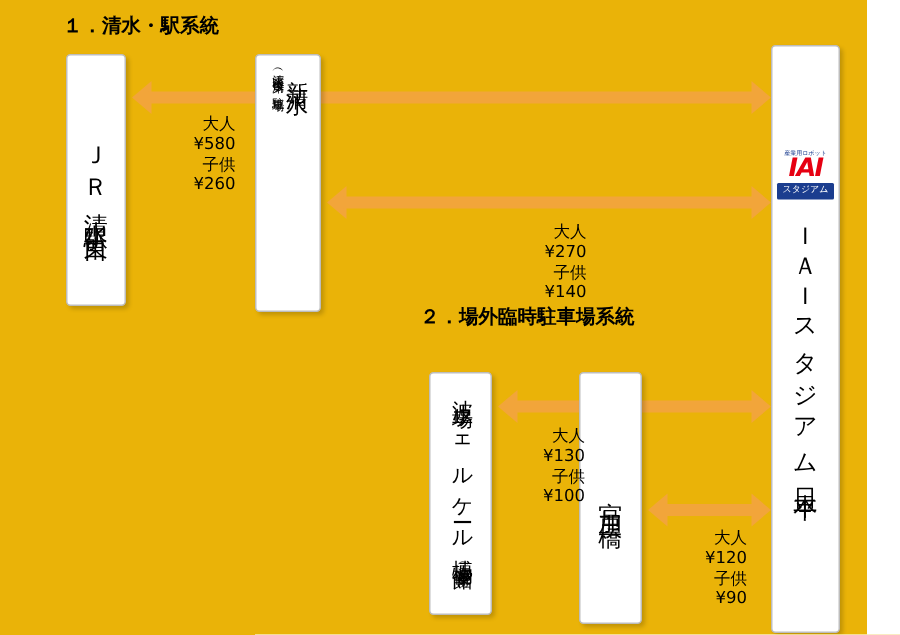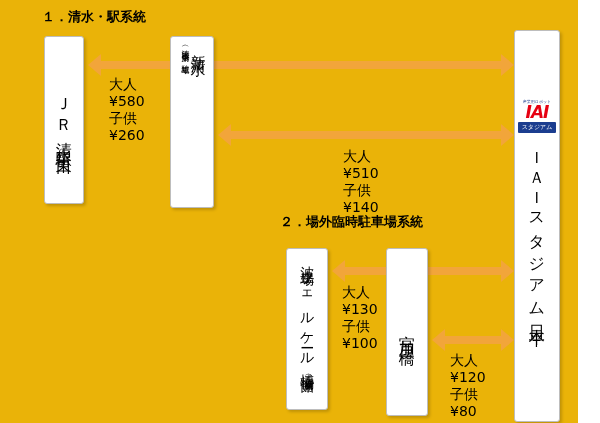--- a/index.html
+++ b/index.html
@@ -23,37 +23,37 @@
   .arrow{position:absolute;height:22px;z-index:1;}
   .arrow .shaft{position:absolute;left:11px;right:11px;top:7px;height:8px;background:var(--c-arrow,#f2a53a);}
   .arrow::before{content:"";position:absolute;left:0;top:0;width:0;height:0;
     border-top:11px solid transparent;border-bottom:11px solid transparent;
     border-right:13px solid var(--c-arrow,#f2a53a);}
   .arrow::after{content:"";position:absolute;right:0;top:0;width:0;height:0;
     border-top:11px solid transparent;border-bottom:11px solid transparent;
     border-left:13px solid var(--c-arrow,#f2a53a);}
 
   
-  .fare{position:absolute;width:48px;text-align:left;font-size:14px;line-height:1.22;color:#000;z-index:3;}
+  .fare{position:absolute;width:48px;text-align:right;font-size:11px;line-height:1.22;color:#000;z-index:3;}
 
   
   .iai-box{flex-direction:column;justify-content:flex-start;}
   .iai-logo{width:38px;margin:68px auto 8px;text-align:center;}
   .iai-logo .tagline{font-size:4px;color:var(--c-brand_blue,#1b3d8f);line-height:1.3;white-space:nowrap;}
   .iai-logo .brand{font-size:17px;font-weight:bold;font-style:italic;color:var(--c-brand_red,#e60012);line-height:1;letter-spacing:-1px;}
   .iai-logo .band{background:var(--c-brand_blue,#1b3d8f);color:#fff;font-size:6px;line-height:1.4;padding:1px 0;margin-top:1px;border-radius:1px;}
   .iai-name{font-size:16px;letter-spacing:4px;line-height:1.1;margin:0 auto;}
 </style>
 </head>
 <body>
 
 <div class="canvas">
 
   <div class="section-title" style="left:42px;top:8px;">１．清水・駅系統</div>
-  <div class="section-title" style="left:280px;top:213px;">２．場外臨時駐車場系統</div>
+  <div class="section-title" style="left:280px;top:202px;">２．場外臨時駐車場系統</div>
 
   <div class="arrow" style="left:88px;top:54px;width:426px;">
       <div class="shaft"></div>
     </div>
   <div class="arrow" style="left:218px;top:124px;width:296px;">
       <div class="shaft"></div>
     </div>
   <div class="arrow" style="left:332px;top:260px;width:182px;">
       <div class="shaft"></div>
     </div>
@@ -91,32 +91,32 @@
 
   <div class="fare" style="left:109px;top:76px;">
     <div>大人</div>
     <div>¥580</div>
     <div>子供</div>
     <div>¥260</div>
   </div>
 
   <div class="fare" style="left:343px;top:148px;">
     <div>大人</div>
-    <div>¥510</div>
+    <div>¥270</div>
     <div>子供</div>
     <div>¥140</div>
   </div>
 
   <div class="fare" style="left:342px;top:284px;">
     <div>大人</div>
     <div>¥130</div>
     <div>子供</div>
     <div>¥100</div>
   </div>
 
   <div class="fare" style="left:450px;top:352px;">
     <div>大人</div>
     <div>¥120</div>
     <div>子供</div>
-    <div>¥80</div>
+    <div>¥90</div>
   </div>
 
 </div>
 
 </body></html>

